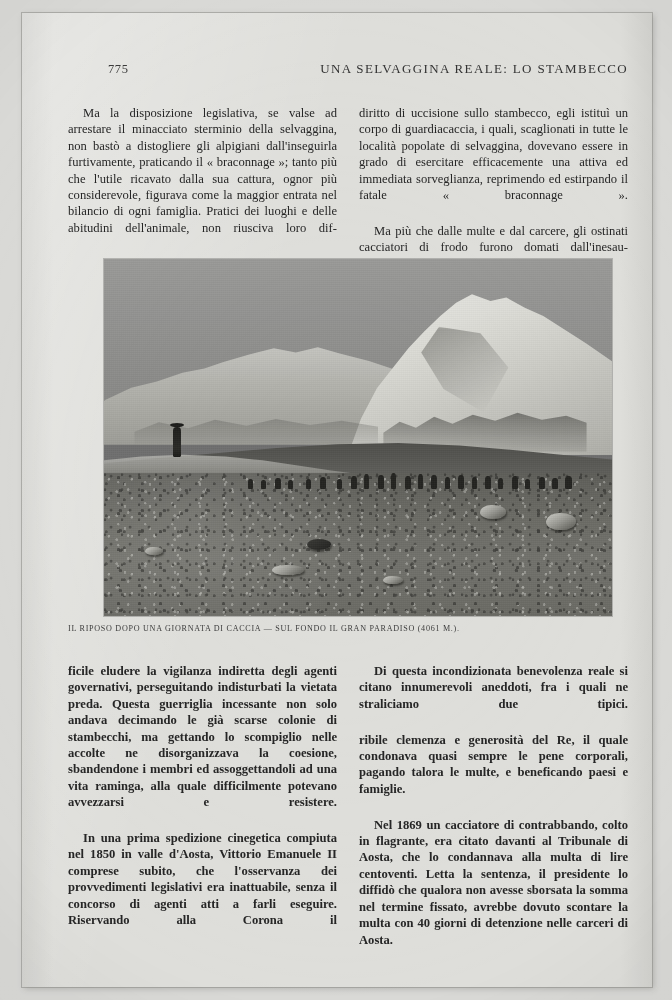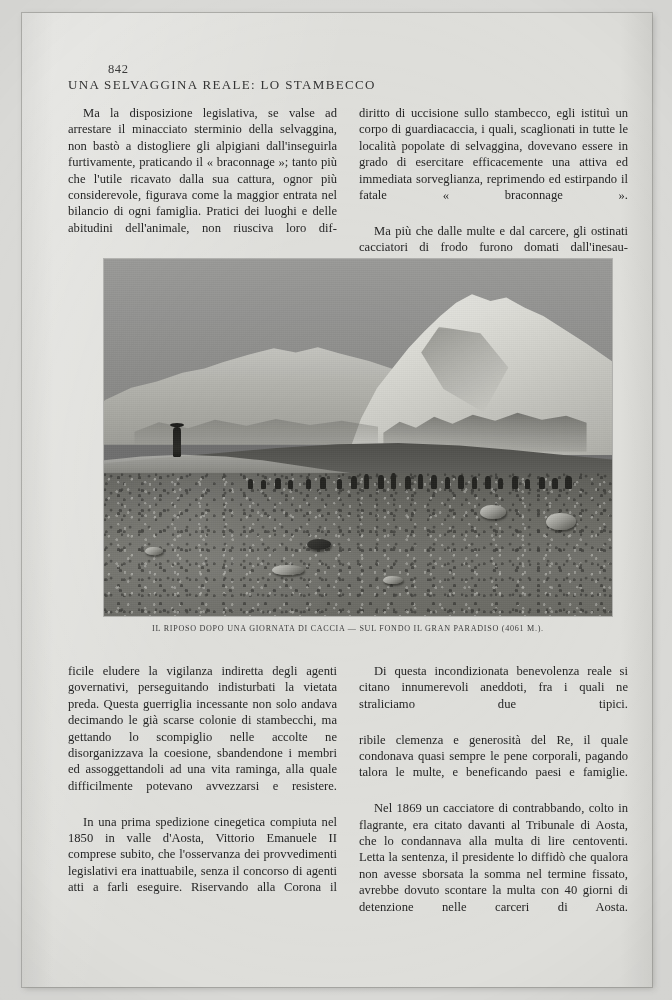--- a/index.html
+++ b/index.html
@@ -59,39 +59,39 @@
     position: absolute;
     left: 40px;
     top: 1px;
     font-size: 12.5px;
     letter-spacing: .6px;
     color: #3a3a3a;
   }
   .runtitle {
     position: absolute;
     left: 0;
-    top: 16px;
+    top: 0;
     width: 560px;
-    text-align: left;
+    text-align: right;
     font-size: 13px;
     letter-spacing: 1.35px;
     color: #333;
     white-space: nowrap;
   }
 
   
   .cols {
     position: absolute;
     left: 46px;
     width: 560px;
     display: flex;
     gap: 22px;
   }
   .cols.top { top: 92px; }
-  .cols.bottom { top: 650px; }
+  .cols.bottom { top: 650px; font-weight: bold; }
   .col {
     width: 269px;
   }
   p.para {
     margin: 0;
     color: #262626;
     font-size: 12.6px;
     line-height: 16.4px;
     text-align: justify;
     text-align-last: left;
@@ -246,36 +246,36 @@
       repeating-linear-gradient(0deg, rgba(255,255,255,.055) 0 1px, rgba(0,0,0,.055) 1px 2px),
       repeating-linear-gradient(90deg, rgba(255,255,255,.04) 0 1px, rgba(0,0,0,.04) 1px 2px);
   }
 
   
   .caption {
     position: absolute;
     left: 46px;
     top: 611px;
     width: 560px;
-    text-align: center;
+    text-align: left;
     font-size: 8.1px;
     letter-spacing: .72px;
     color: #3c3c3c;
     white-space: nowrap;
   }
 </style>
 </head>
 <body>
 
 <div class="page">
   <div class="sheet">
     <div class="sheet-inner"></div>
 
     <div class="runhead">
-      <span class="folio">842</span>
+      <span class="folio">775</span>
       <span class="runtitle">UNA SELVAGGINA REALE: LO STAMBECCO</span>
     </div>
 
     <div class="cols top">
       <div class="col">
         <p class="para ind">Ma la disposizione legislativa, se valse ad arrestare il minacciato sterminio della selvaggina, non bastò a distogliere gli alpigiani dall'inseguirla furtivamente, praticando il « braconnage »; tanto più che l'utile ricavato dalla sua cattura, ognor più considerevole, figurava come la maggior entrata nel bilancio di ogni famiglia. Pratici dei luoghi e delle abitudini dell'animale, non riusciva loro dif-</p>
       </div>
       <div class="col">
         <p class="para">diritto di uccisione sullo stambecco, egli istituì un corpo di guardiacaccia, i quali, scaglionati in tutte le località popolate di selvaggina, dovevano essere in grado di esercitare efficacemente una attiva ed immediata sorveglianza, reprimendo ed estirpando il fatale « braconnage ».</p>
         <p class="para ind">Ma più che dalle multe e dal carcere, gli ostinati cacciatori di frodo furono domati dall'inesau-</p>

